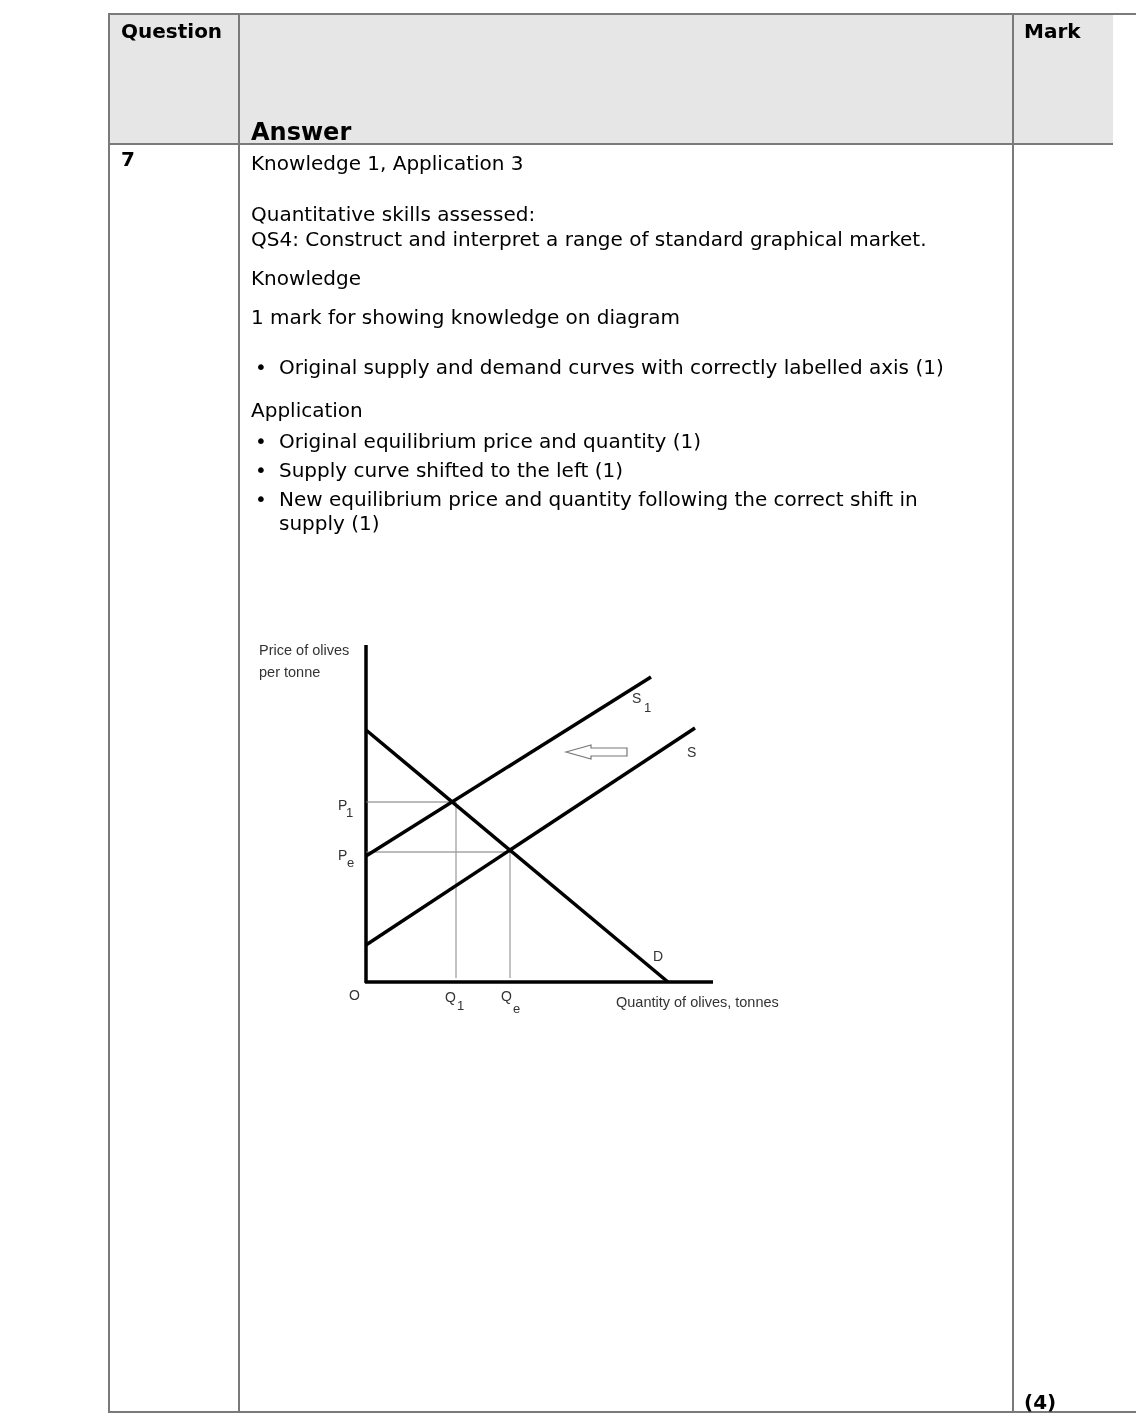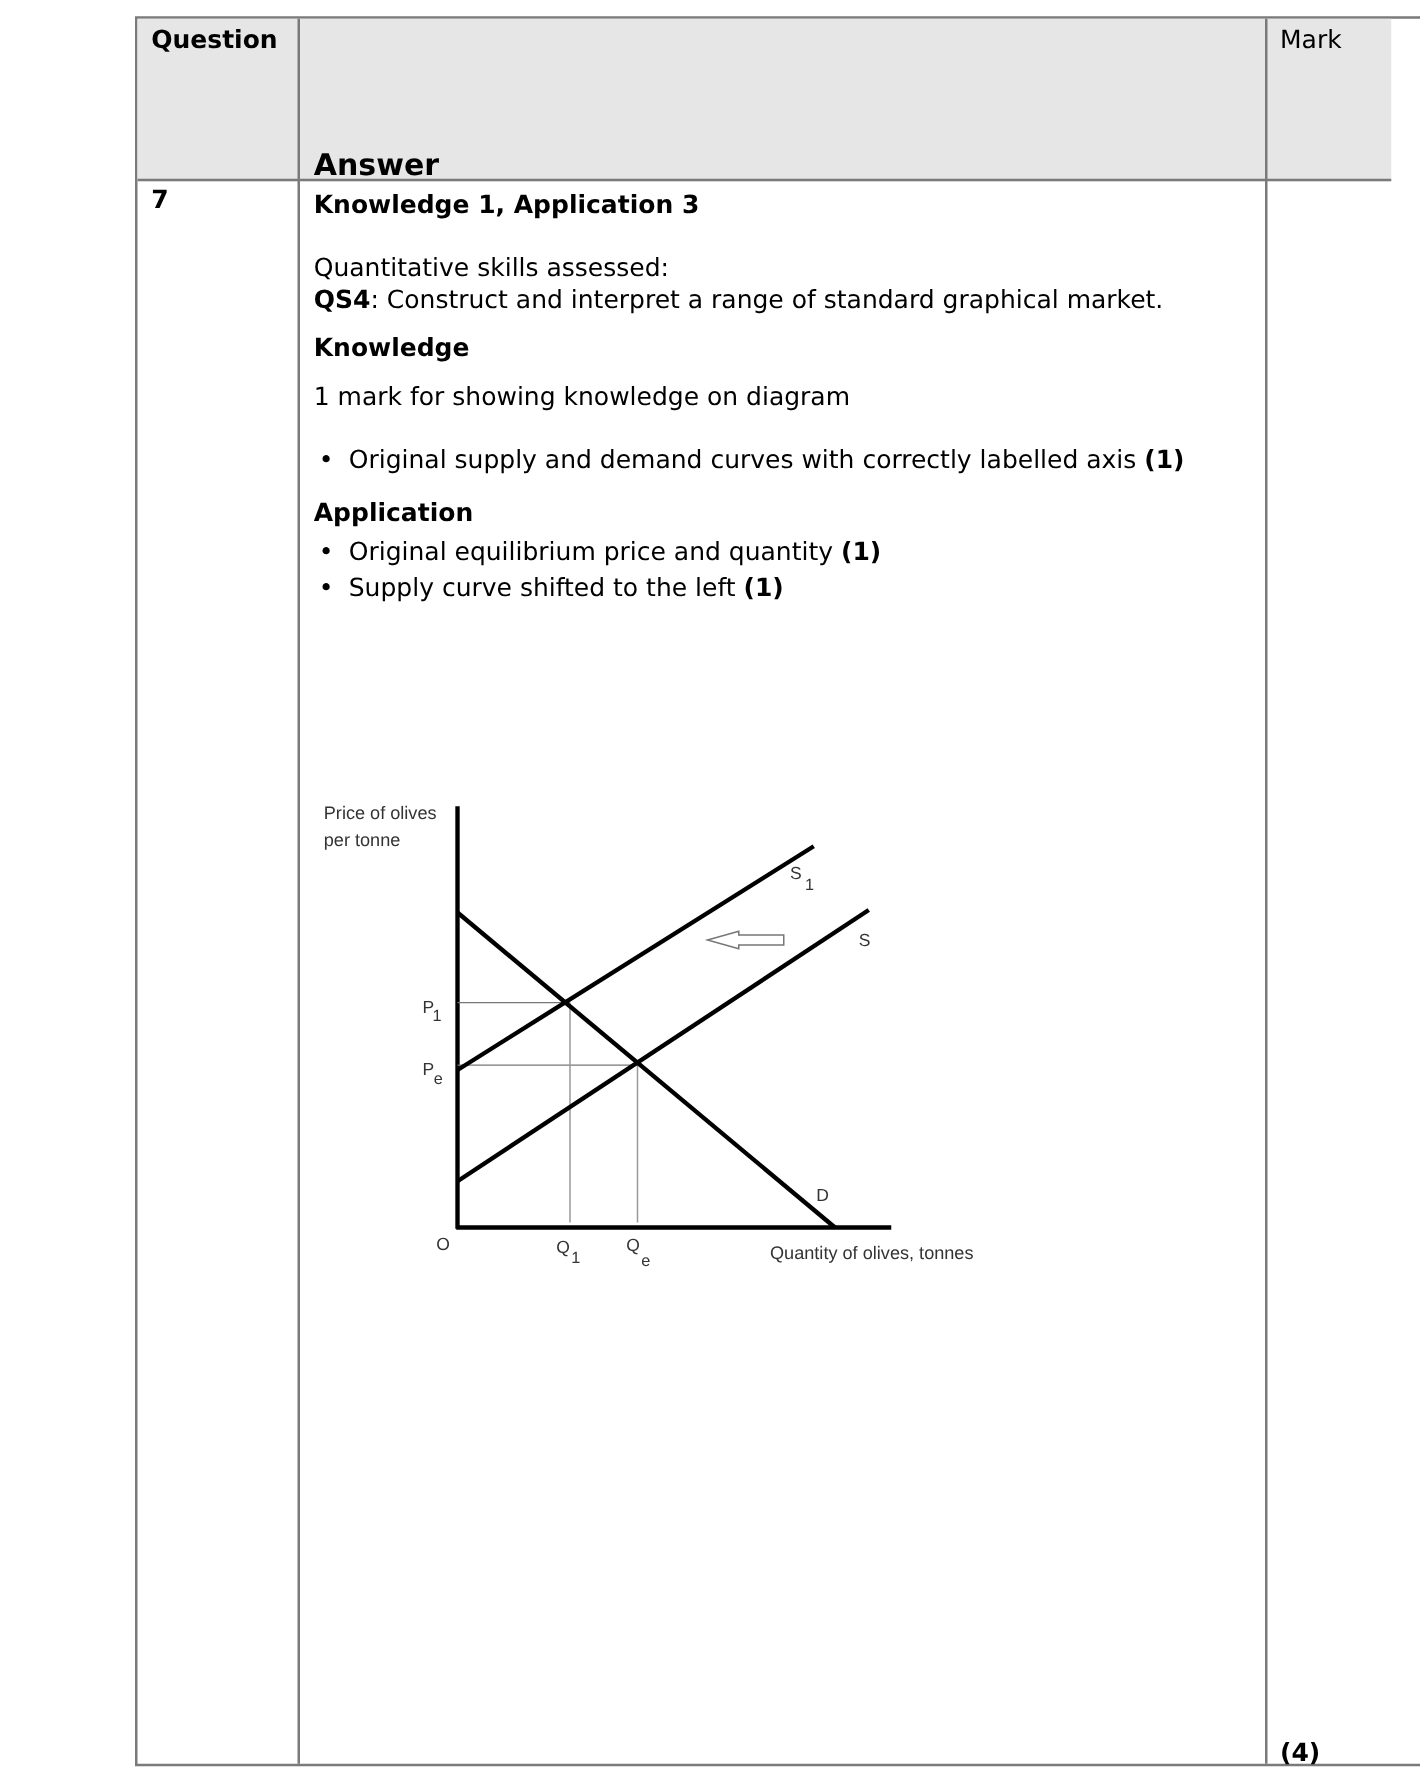--- a/index.html
+++ b/index.html
@@ -3,25 +3,25 @@
 <meta charset="utf-8">
 <style>
   html, body { margin:0; padding:0; background:#ffffff; }
   body { width:1136px; height:1422px; position:relative; font-family:"DejaVu Sans", sans-serif; color:#000; overflow:hidden; }
   .table { position:absolute; left:108px; top:13px; width:1074px; height:1400px; border:2px solid #7a7a7a; box-sizing:border-box; }
   .hdr { position:absolute; left:0; top:0; width:1003px; height:128px; background:#e6e6e6; border-bottom:2px solid #7a7a7a; }
   .vline { position:absolute; top:0; bottom:0; width:2px; background:#7a7a7a; }
   .cell-q { position:absolute; left:11px; top:4px; font-weight:bold; font-size:20px; }
   .cell-text { position:absolute; left:141px; top:4px; width:740px; font-size:20px; line-height:25px; }
   .cell-answer { position:absolute; left:141px; top:103px; font-weight:bold; font-size:24px; }
-  .cell-mark { position:absolute; left:914px; top:4px; font-weight:normal; font-size:20px; }
+  .cell-mark { position:absolute; left:914px; top:4px; font-weight:bold; font-size:20px; }
   .qnum { position:absolute; left:11px; top:132px; font-weight:bold; font-size:20px; }
   .body { position:absolute; left:141px; top:136px; width:760px; font-size:20px; line-height:25.5px; }
   .body p { margin:0; }
-  .b { font-weight:bold; }
+  .b { font-weight:normal; }
   ul { margin:0; padding:0; list-style:none; }
   ul li { position:relative; padding-left:28px;margin-top:24px; }
   ul li:before { content:"\2022"; position:absolute; left:4px; }
   .marks { position:absolute; left:914px; top:1375px; font-weight:bold; font-size:20px; }
   svg text { font-family:"Liberation Sans", sans-serif; }
 </style>
 </head>
 <body>
 
 <div class="table">
@@ -45,20 +45,21 @@
     <div style="height:14px"></div>
     <p>1 mark for showing knowledge on diagram</p>
     <ul>
       <li><span>Original supply and demand curves with correctly labelled axis </span><span class="b">(1)</span></li>
     </ul>
     <div style="height:18px"></div>
     <p class="b">Application</p>
     <ul style="line-height:24px">
       <li style="margin-top:5px"><span>Original equilibrium price and quantity </span><span class="b">(1)</span></li>
       <li style="margin-top:5px"><span>Supply curve shifted to the left </span><span class="b">(1)</span></li>
+      <li style="margin-top:5px; width:680px"><span>New equilibrium price and quantity following the correct shift in supply </span><span class="b">(1)</span></li>
     </ul>
   </div>
 
   <div class="marks">(4)</div>
 </div>
 
 <svg style="position:absolute;left:0;top:0" width="1136" height="1422">
   <text x="259" y="655" font-size="14.5" fill="#333">Price of olives</text>
   <text x="259" y="677" font-size="14.5" fill="#333">per tonne</text>
 

